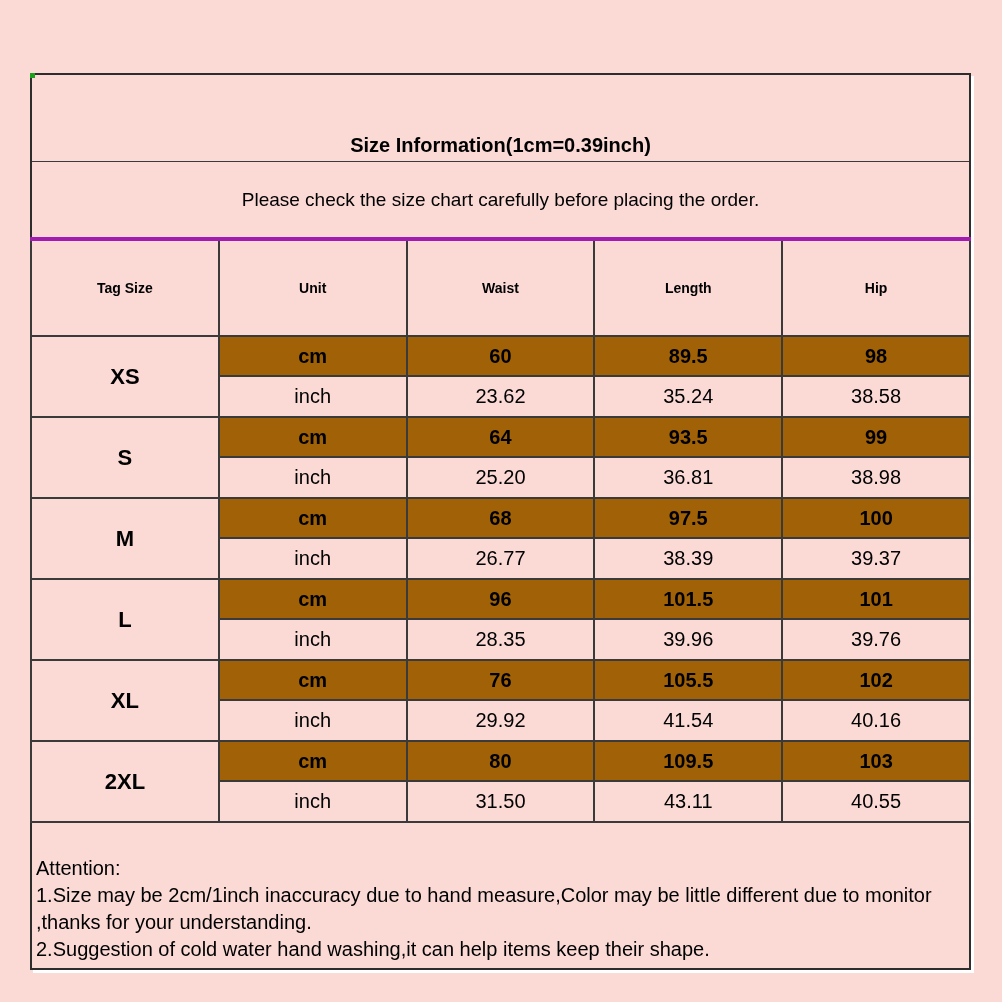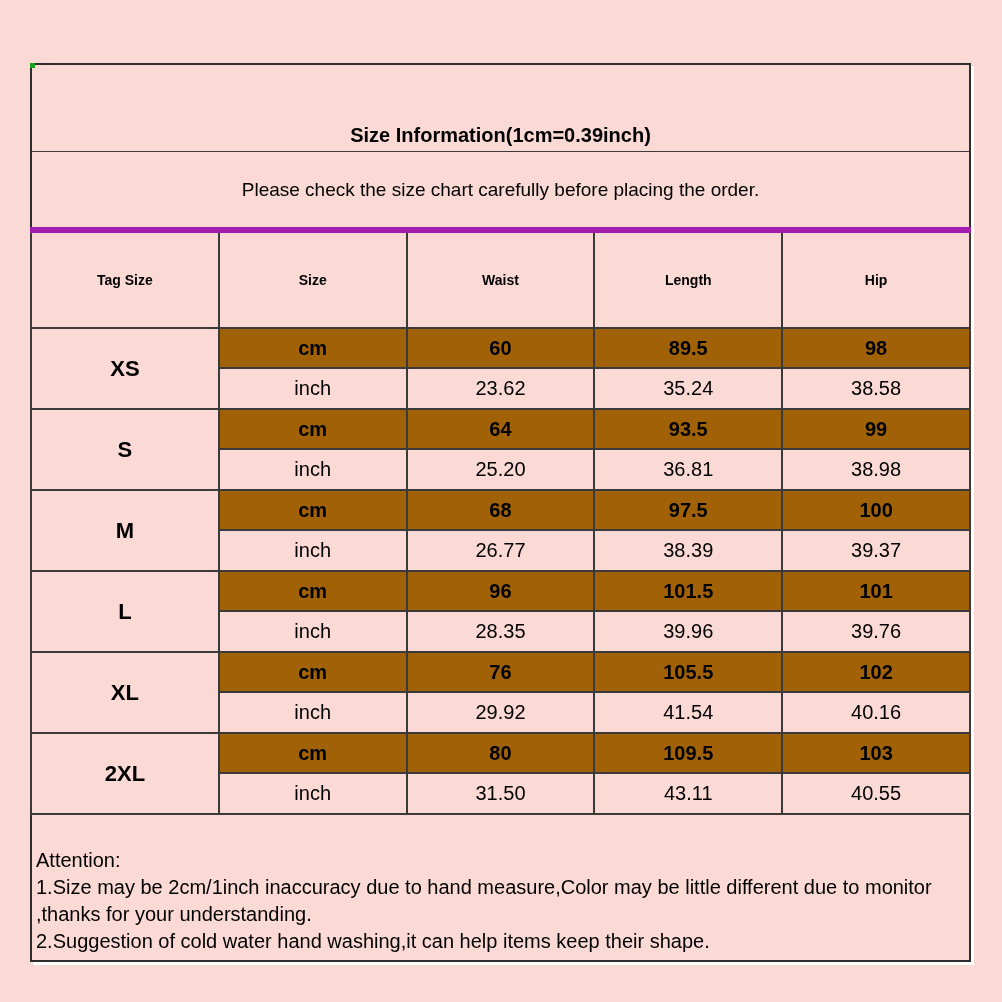--- a/index.html
+++ b/index.html
@@ -8,21 +8,21 @@
     width: 1002px;
     height: 1002px;
     background: #fbdad6;
     font-family: "Liberation Sans", "DejaVu Sans", sans-serif;
     color: #000;
     overflow: hidden;
   }
   .sheet {
     position: absolute;
     left: 30px;
-    top: 63px;
+    top: 73px;
   }
   .corner-accent {
     position: absolute;
     left: 0;
     top: 0;
     width: 5px;
     height: 5px;
     background: #1aa01a;
     z-index: 3;
   }
@@ -47,21 +47,21 @@
     font-size: 20px;
     font-weight: bold;
     vertical-align: bottom;
     padding-bottom: 4px;
     border-bottom: 1px solid #3a3a3a;
   }
   
   .r-sub td {
     height: 75px;
     font-size: 19px;
-    border-bottom: 6px solid #a21caf;
+    border-bottom: 4px solid #a21caf;
   }
   
   .r-head th {
     height: 94px;
     font-size: 14px;
     font-weight: bold;
     border: 2px solid #3a3a3a;
     border-top: none;
   }
   
@@ -108,21 +108,21 @@
         <tr class="r-title">
       <td colspan="5">Size Information(1cm=0.39inch)</td>
     </tr>
 
     <tr class="r-sub">
       <td colspan="5">Please check the size chart carefully before placing the order.</td>
     </tr>
 
     <tr class="r-head">
       <th>Tag Size</th>
-      <th>Size</th>
+      <th>Unit</th>
       <th>Waist</th>
       <th>Length</th>
       <th>Hip</th>
     </tr>
 
     <tr class="r-cm">
       <td class="tag" rowspan="2">XS</td>
       <td>cm</td>
       <td>60</td>
       <td>89.5</td>

